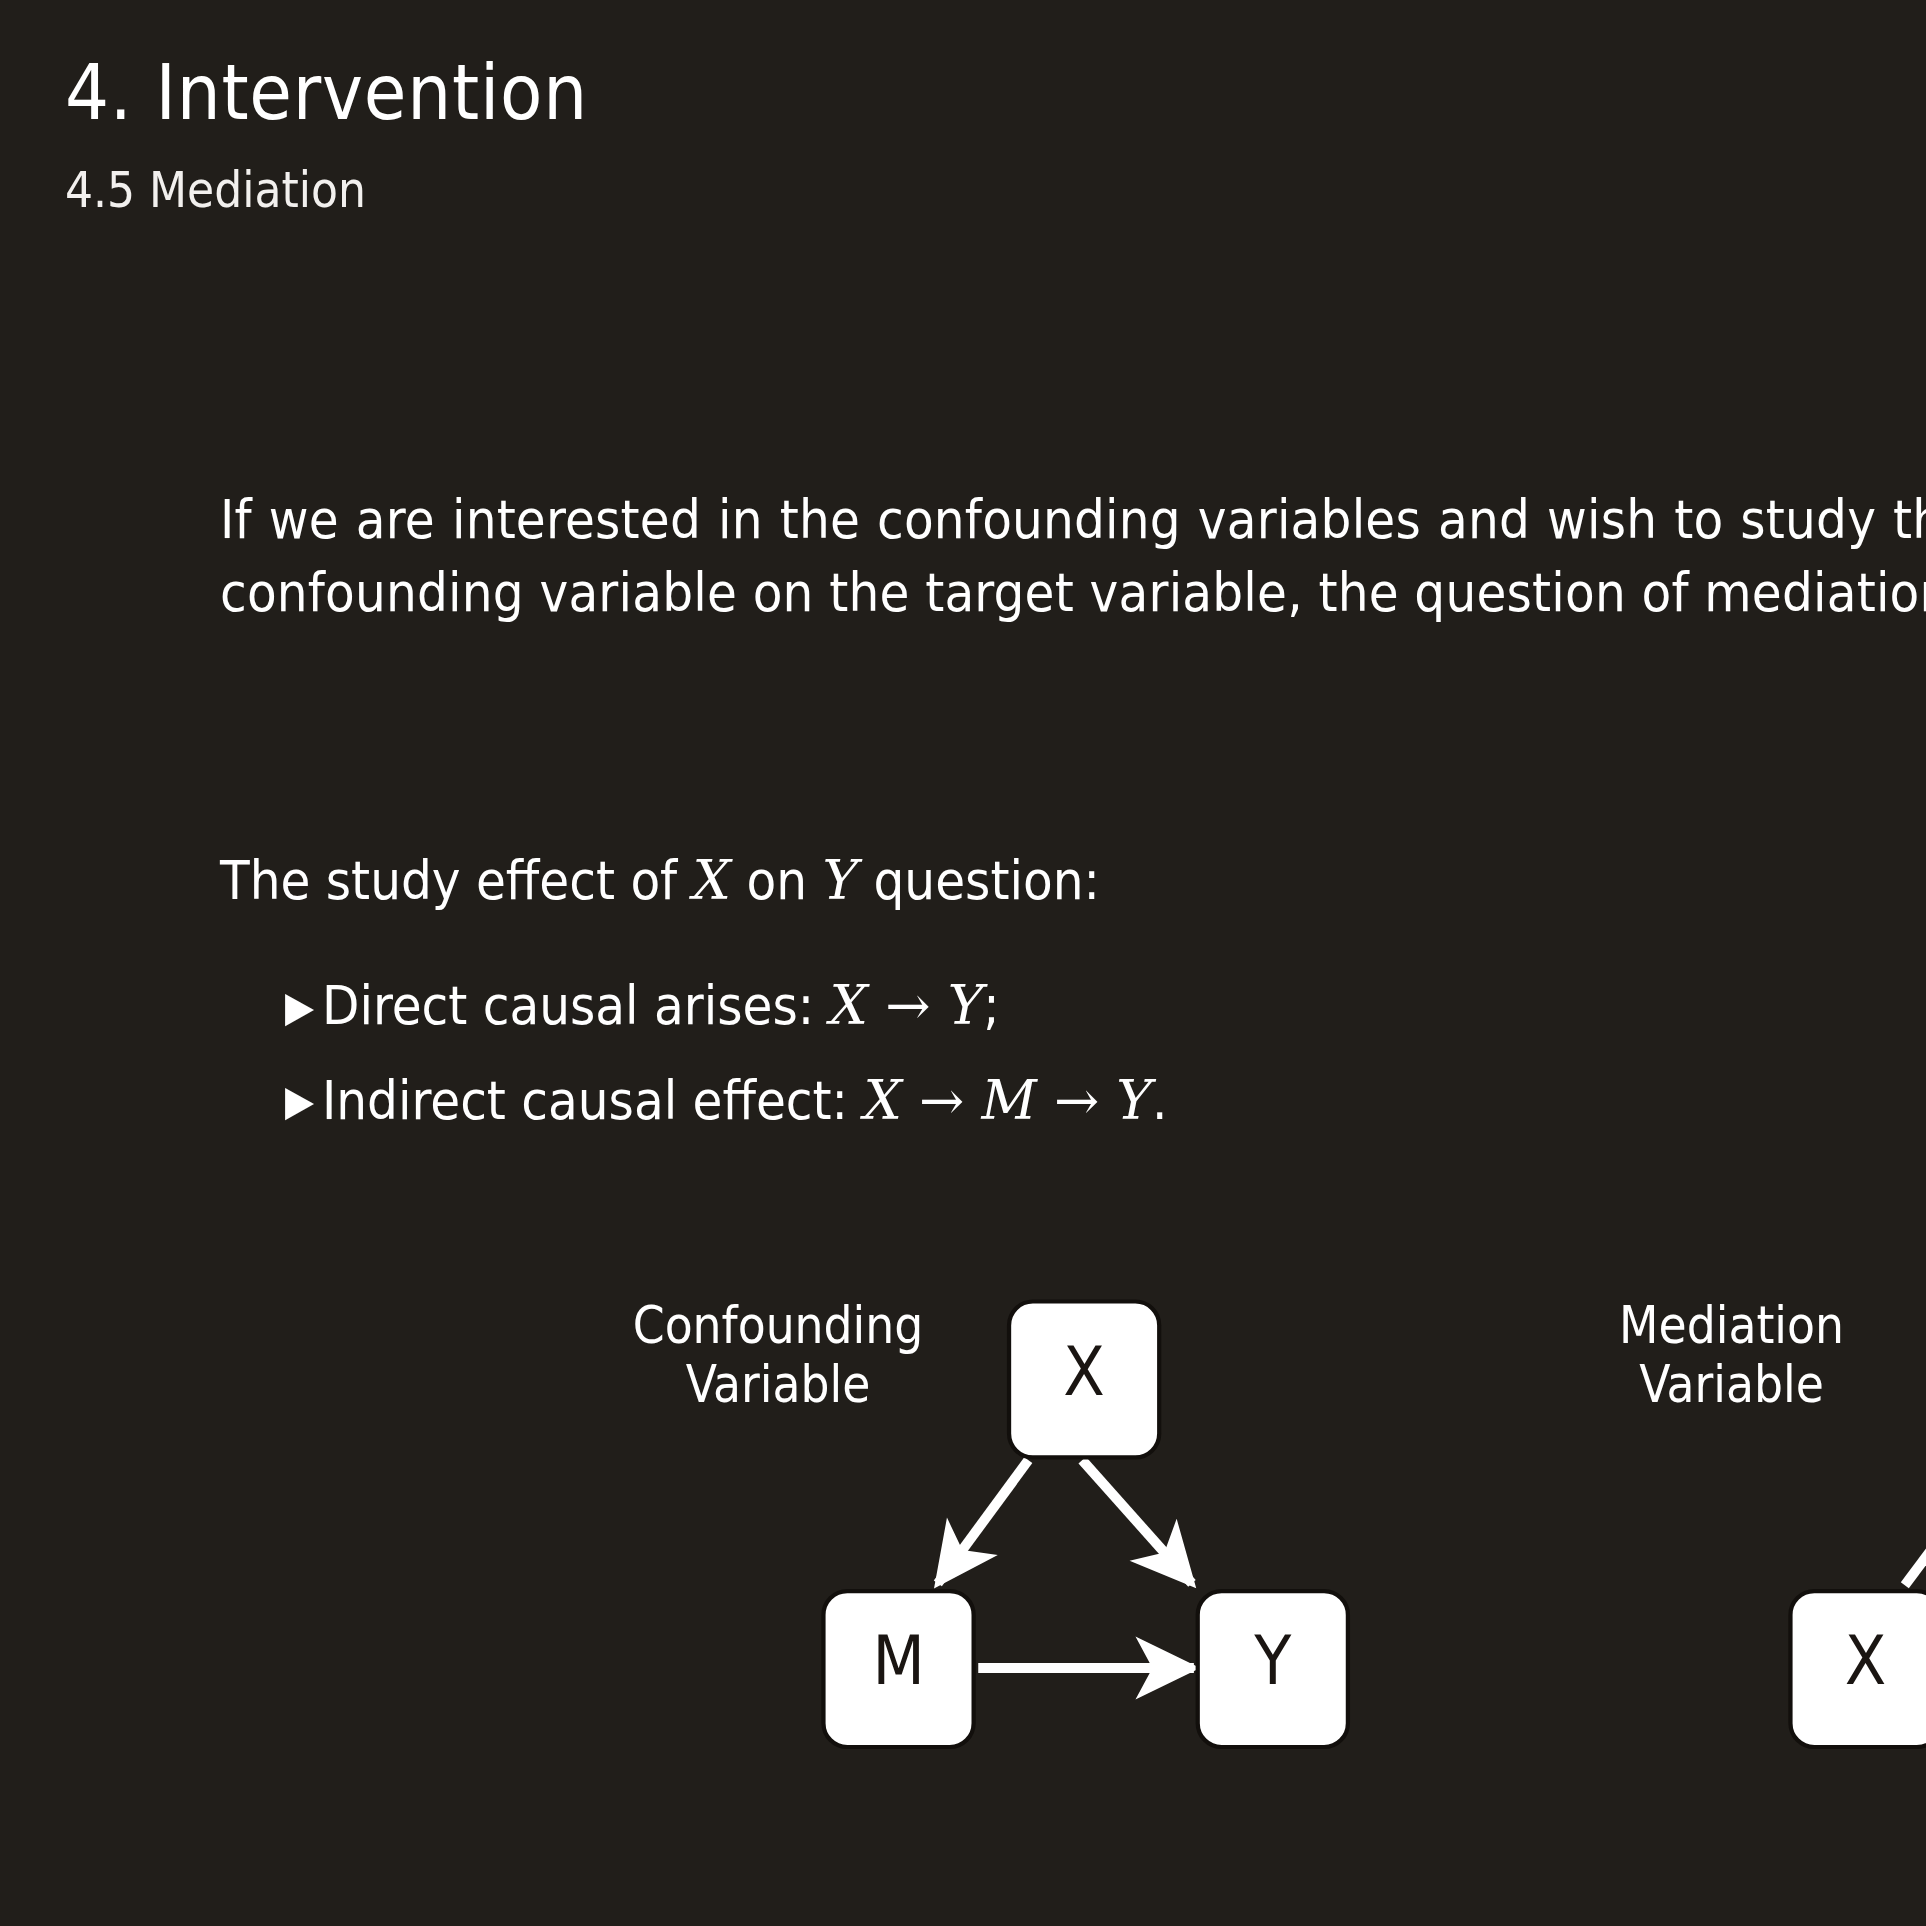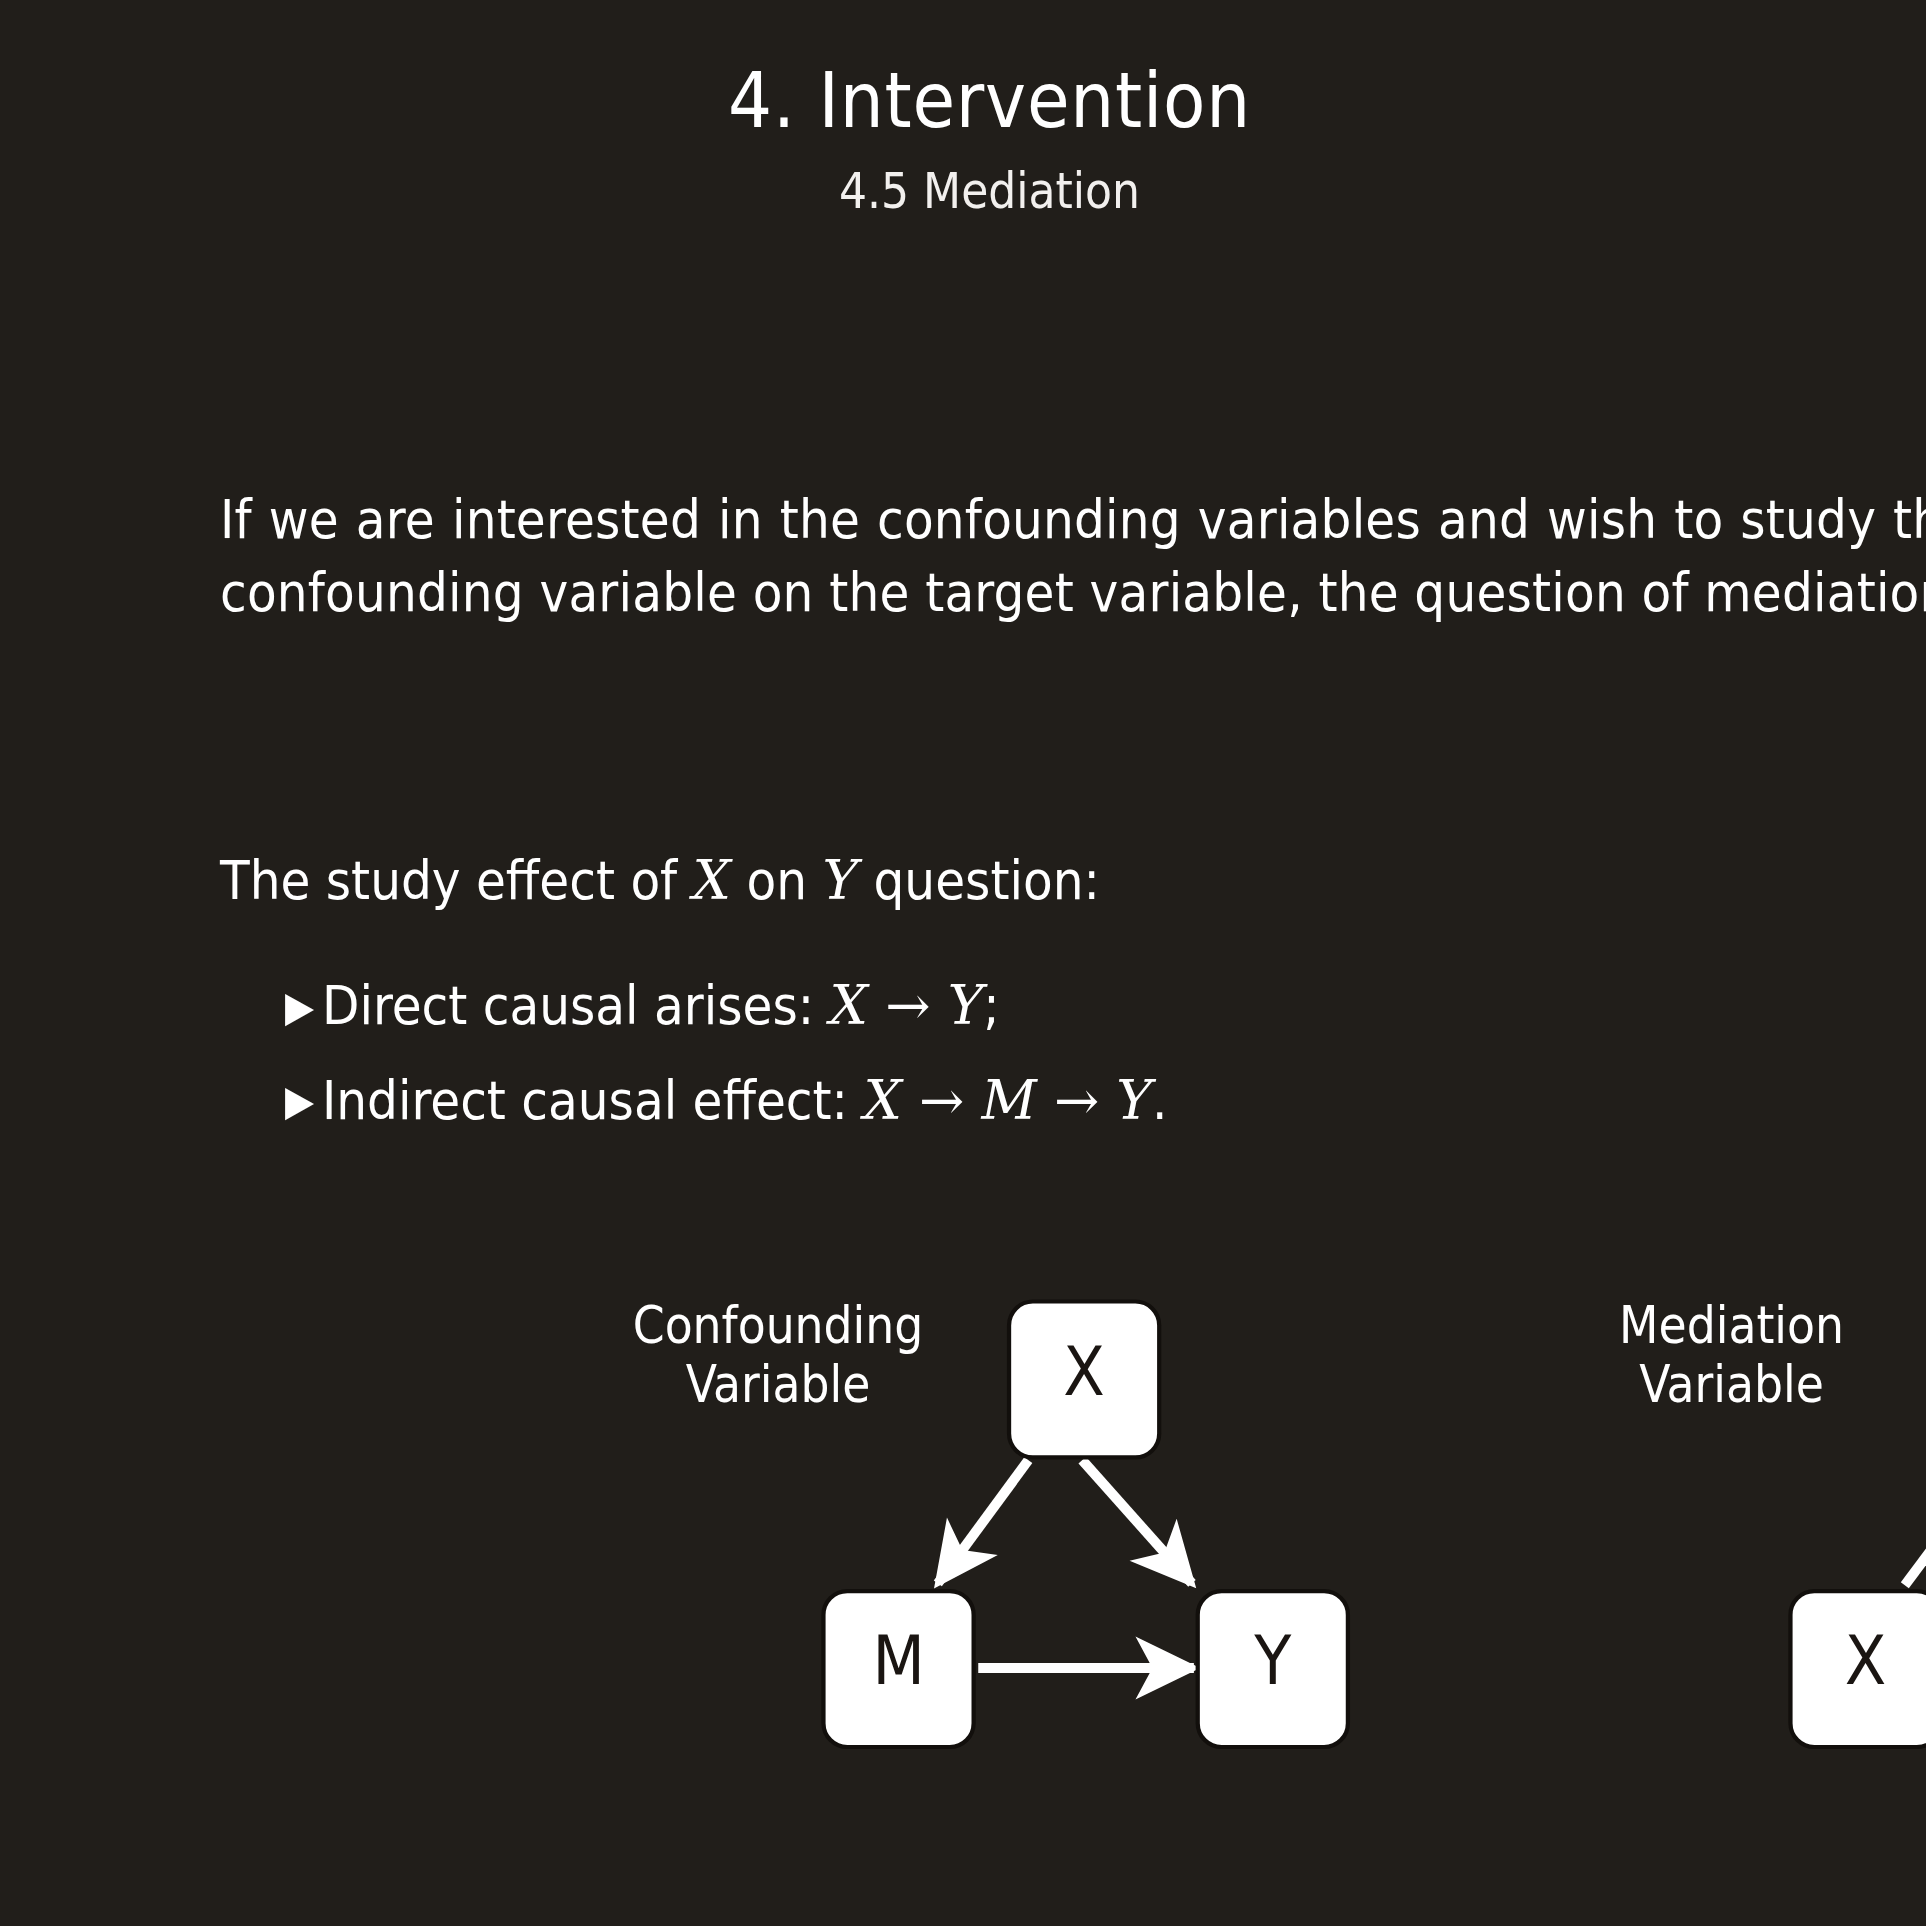--- a/index.html
+++ b/index.html
@@ -17,35 +17,34 @@
     height: 2084px;
     background: #211e1a;
     overflow: hidden;
     color: #ffffff;
   }
 
   
   .title-block {
     position: absolute;
     left: 65px;
-    top: 62px;
+    top: 54px;
     width: 1849px;
-    text-align: center;
   }
   .slide-title {
     font-family: "DejaVu Sans Condensed", "Liberation Sans", sans-serif;
     font-size: 77px;
     line-height: 1.0;
     font-weight: 400;
     letter-spacing: 0.8px;
     color: #ffffff;
     white-space: pre;
   }
   .slide-subtitle {
-    margin-top: 28px;
+    margin-top: 35px;
     font-family: "DejaVu Sans Condensed", "Liberation Sans", sans-serif;
     font-size: 49px;
     line-height: 1.0;
     font-weight: 400;
     color: #f2f0ee;
     white-space: pre;
   }
 
   
   .para {

